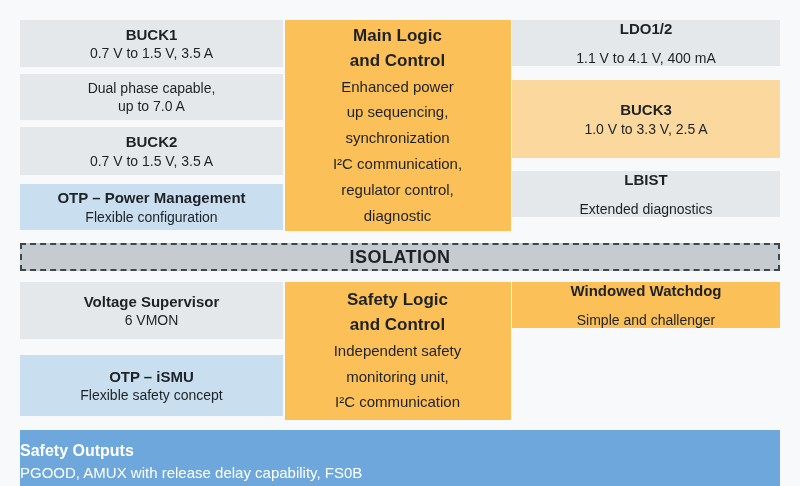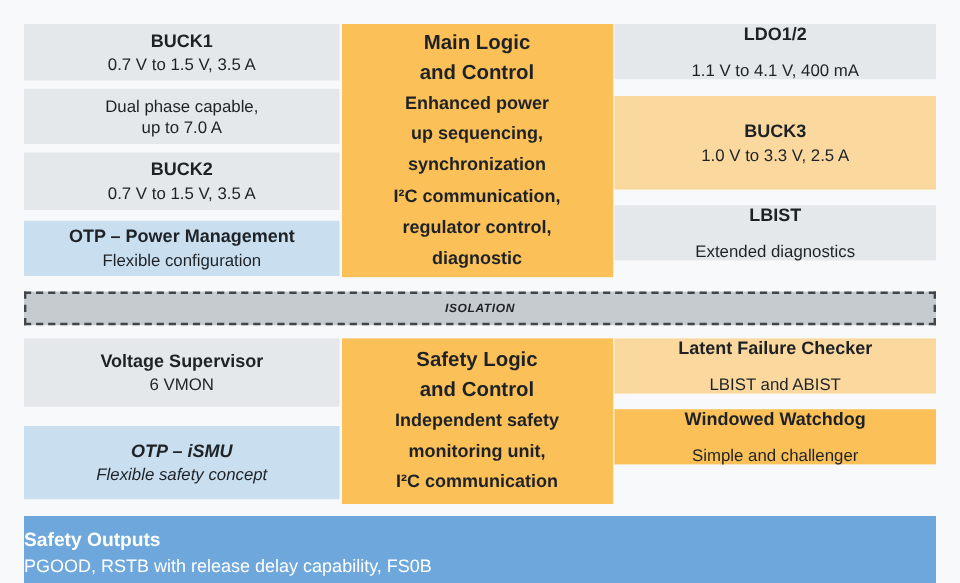--- a/index.html
+++ b/index.html
@@ -46,39 +46,38 @@
     color: var(--text-dark, #1E2226);
     white-space: pre-line;
   }
   .body {
     font-size: 14px;
     line-height: 1.32;
     color: var(--text-dark, #23272B);
     white-space: pre-line;
   }
   .big .title { font-size: 17px; line-height: 1.5; }
-  .big .body  { font-size: 15px; line-height: 1.72; font-weight: bold; }
+  .big .body  { font-size: 15px; line-height: 1.72; }
 
   .isolation {
     box-sizing: border-box;
     margin-top: 12px;
     height: 28px;
     width: 100%;
     background: var(--isolation-fill, #C6CBD0);
     border: 2px dashed var(--isolation-border, #41464B);
     display: flex;
     align-items: center;
     justify-content: center;
   }
   .isolation .label {
     font-weight: bold;
-    font-size: 10px;
+    font-size: 18px;
     color: var(--text-dark, #1E2226);
     letter-spacing: 0.5px;
-    font-style: italic;
   }
 
   .lower { margin-top: 11px; }
 
   .footer {
     box-sizing: border-box;
     margin-top: 10px;
     height: 63px;
     width: 100%;
     background: var(--footer-blue, #6EA7DB);
@@ -86,21 +85,21 @@
     flex-direction: column;
     align-items: flex-start;
     justify-content: center;
     text-align: center;
   }
   .footer .title { font-size: 16px; color: var(--text-white, #FFFFFF); line-height: 1.45; }
   .footer .body  { font-size: 15px; color: var(--text-white, #FFFFFF); line-height: 1.45; }
 
   
   .h47 { height: 47px; } .h46 { height: 46px; } .h48 { height: 48px; }
-  .h57 { height: 57px; } .h60 { height: 46px; gap: 10px; } .h61 { height: 61px; font-style: italic; }
+  .h57 { height: 57px; } .h60 { height: 46px; gap: 10px; } .h61 { height: 61px; }
   .h63 { height: 78px; } .h138 { height: 138px; } .h211 { height: 211px; }
   .mb7 { margin-bottom: 7px; } .mb9 { margin-bottom: 9px; }
   .mb13 { margin-bottom: 13px; } .mb14 { margin-bottom: 14px; } .mb16 { margin-bottom: 16px; }
 </style>
 </head>
 <body>
 
 <div class="page">
 
   <div class="cols">
@@ -172,29 +171,25 @@
       <div class="block big fill-orange h138">
         <div class="title">Safety Logic
 and Control</div>
         <div class="body">Independent safety
 monitoring unit,
 I²C communication</div>
       </div>
     </div>
 
     <div class="col col-right">
-      <div class="block fill-orangelight h60 mb13">
-        <div class="title">Latent Failure Checker</div>
-        <div class="body">LBIST and ABIST</div>
-      </div>
       <div class="block fill-orange h60">
         <div class="title">Windowed Watchdog</div>
         <div class="body">Simple and challenger</div>
       </div>
     </div>
   </div>
 
   <div class="footer">
     <div class="title">Safety Outputs</div>
-    <div class="body">PGOOD, RSTB with release delay capability, FS0B</div>
+    <div class="body">PGOOD, AMUX with release delay capability, FS0B</div>
   </div>
 
 </div>
 
 </body></html>

